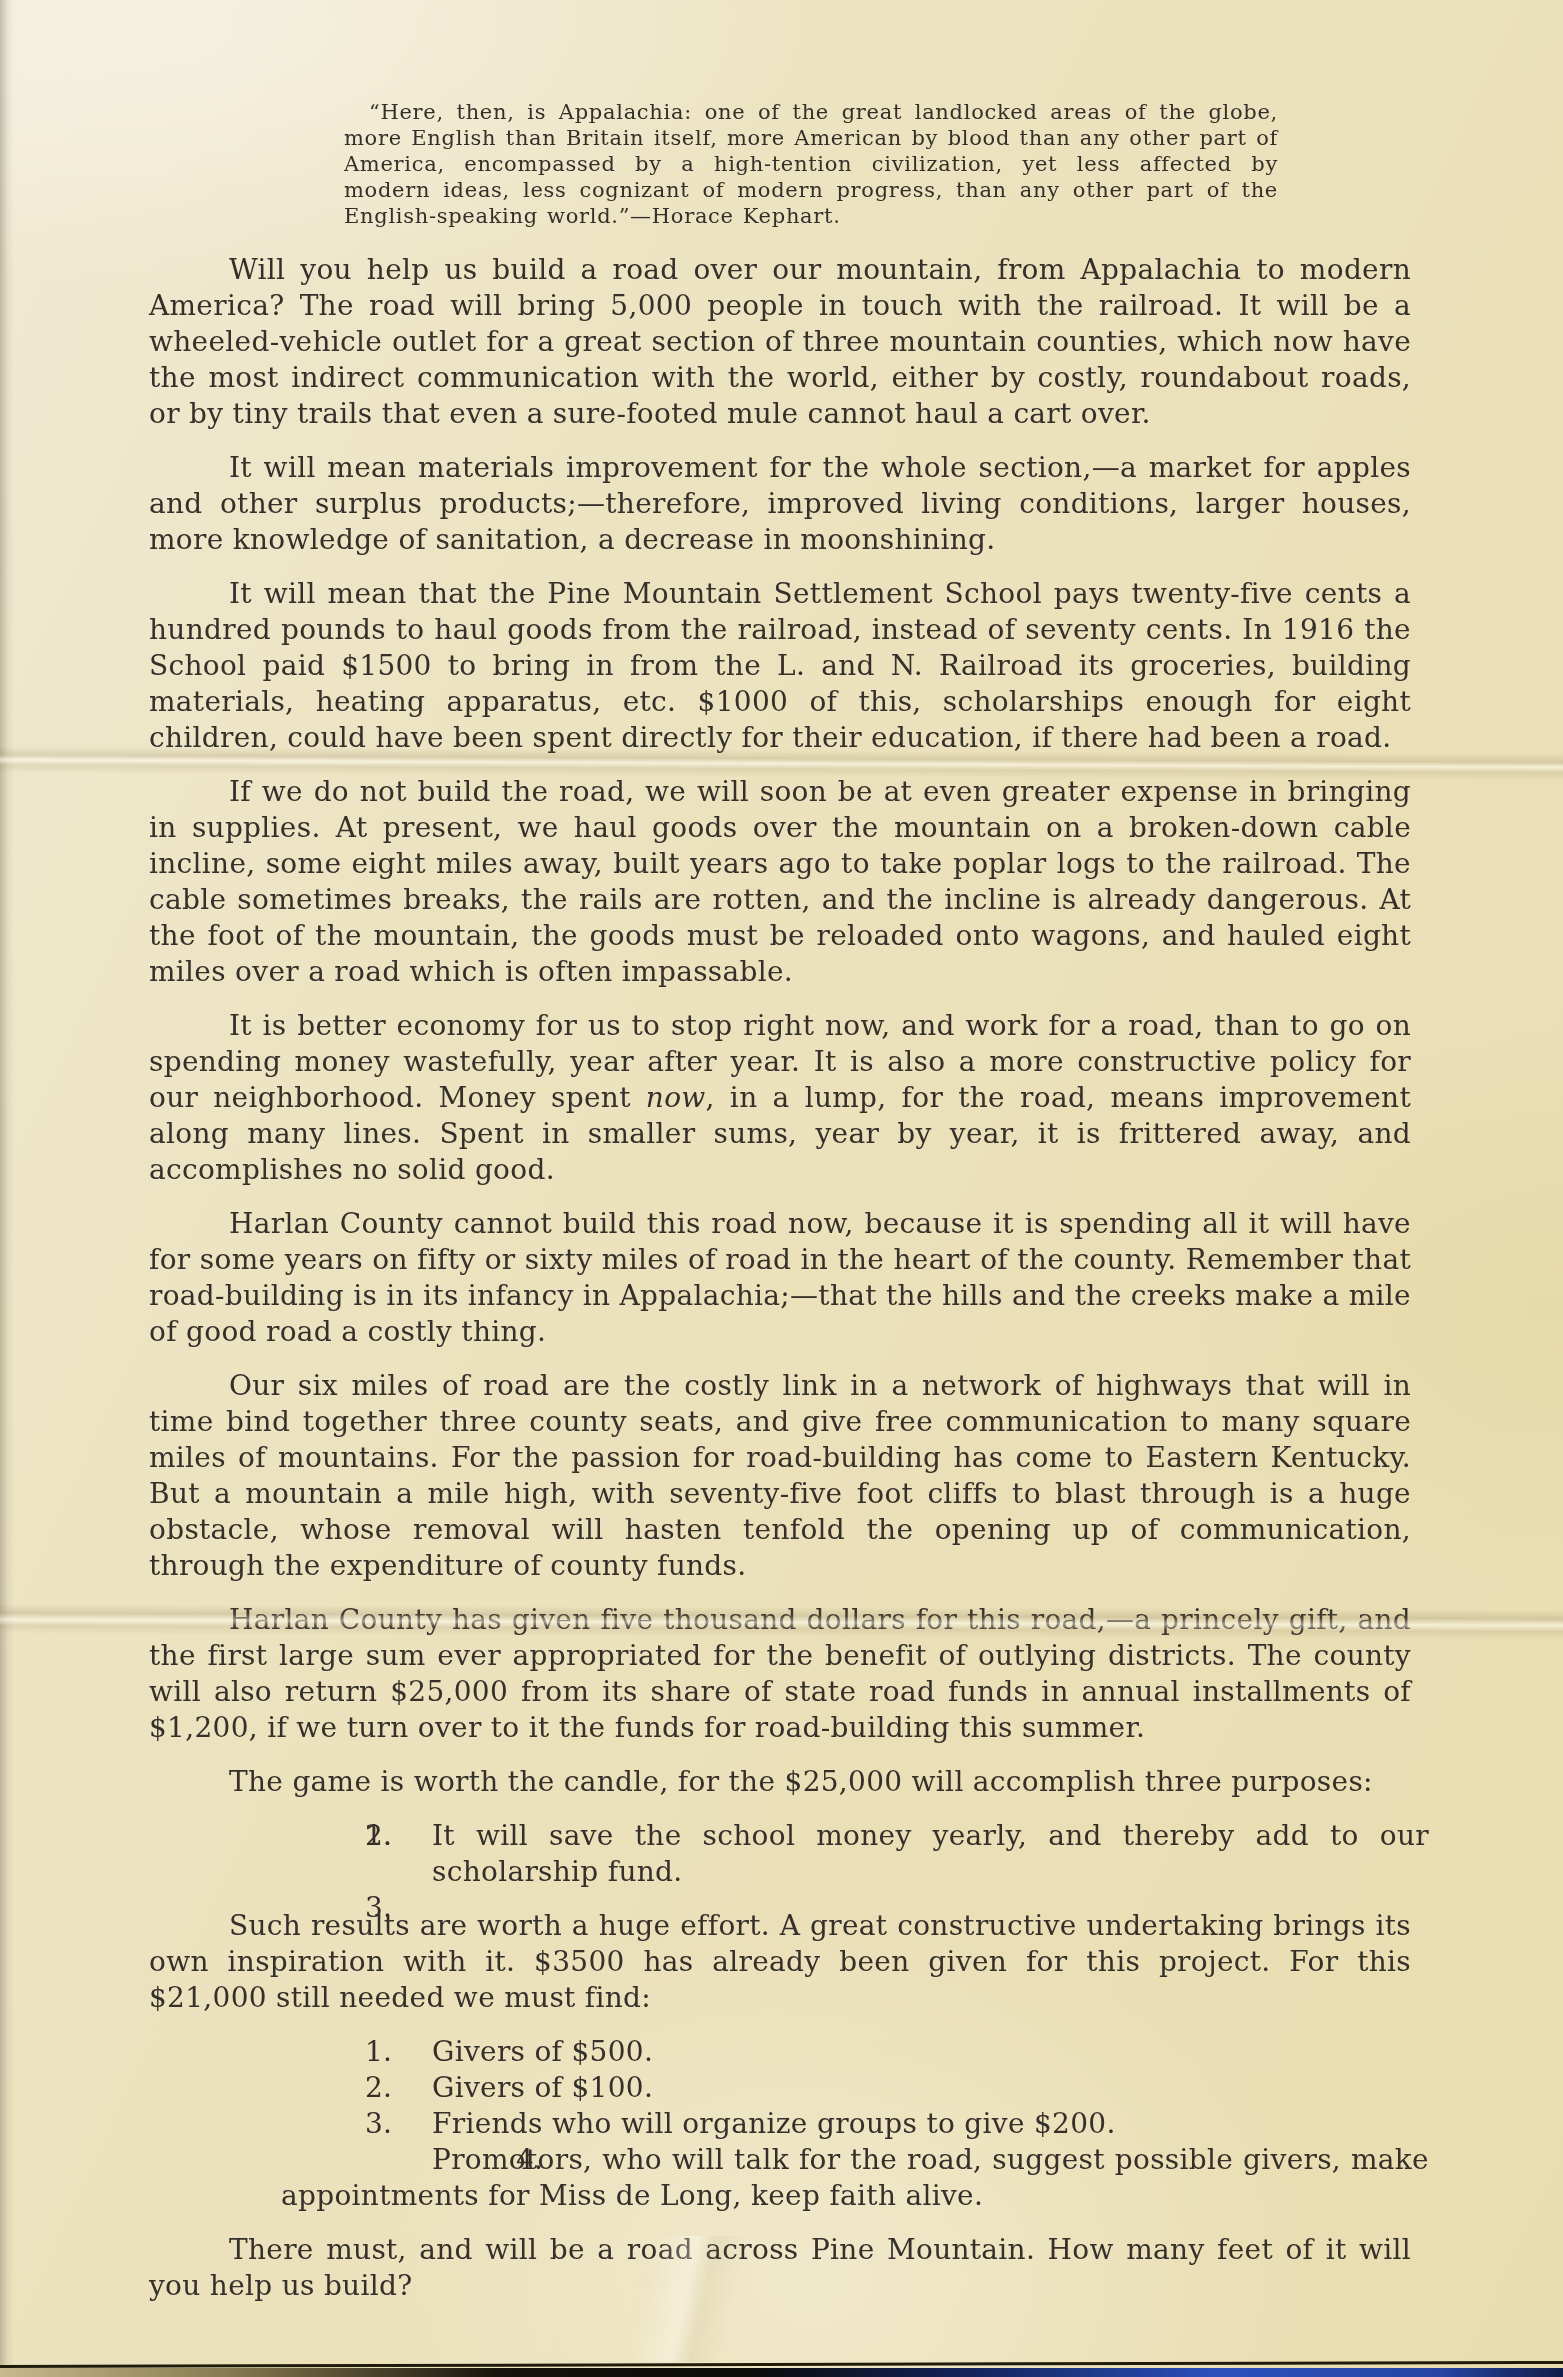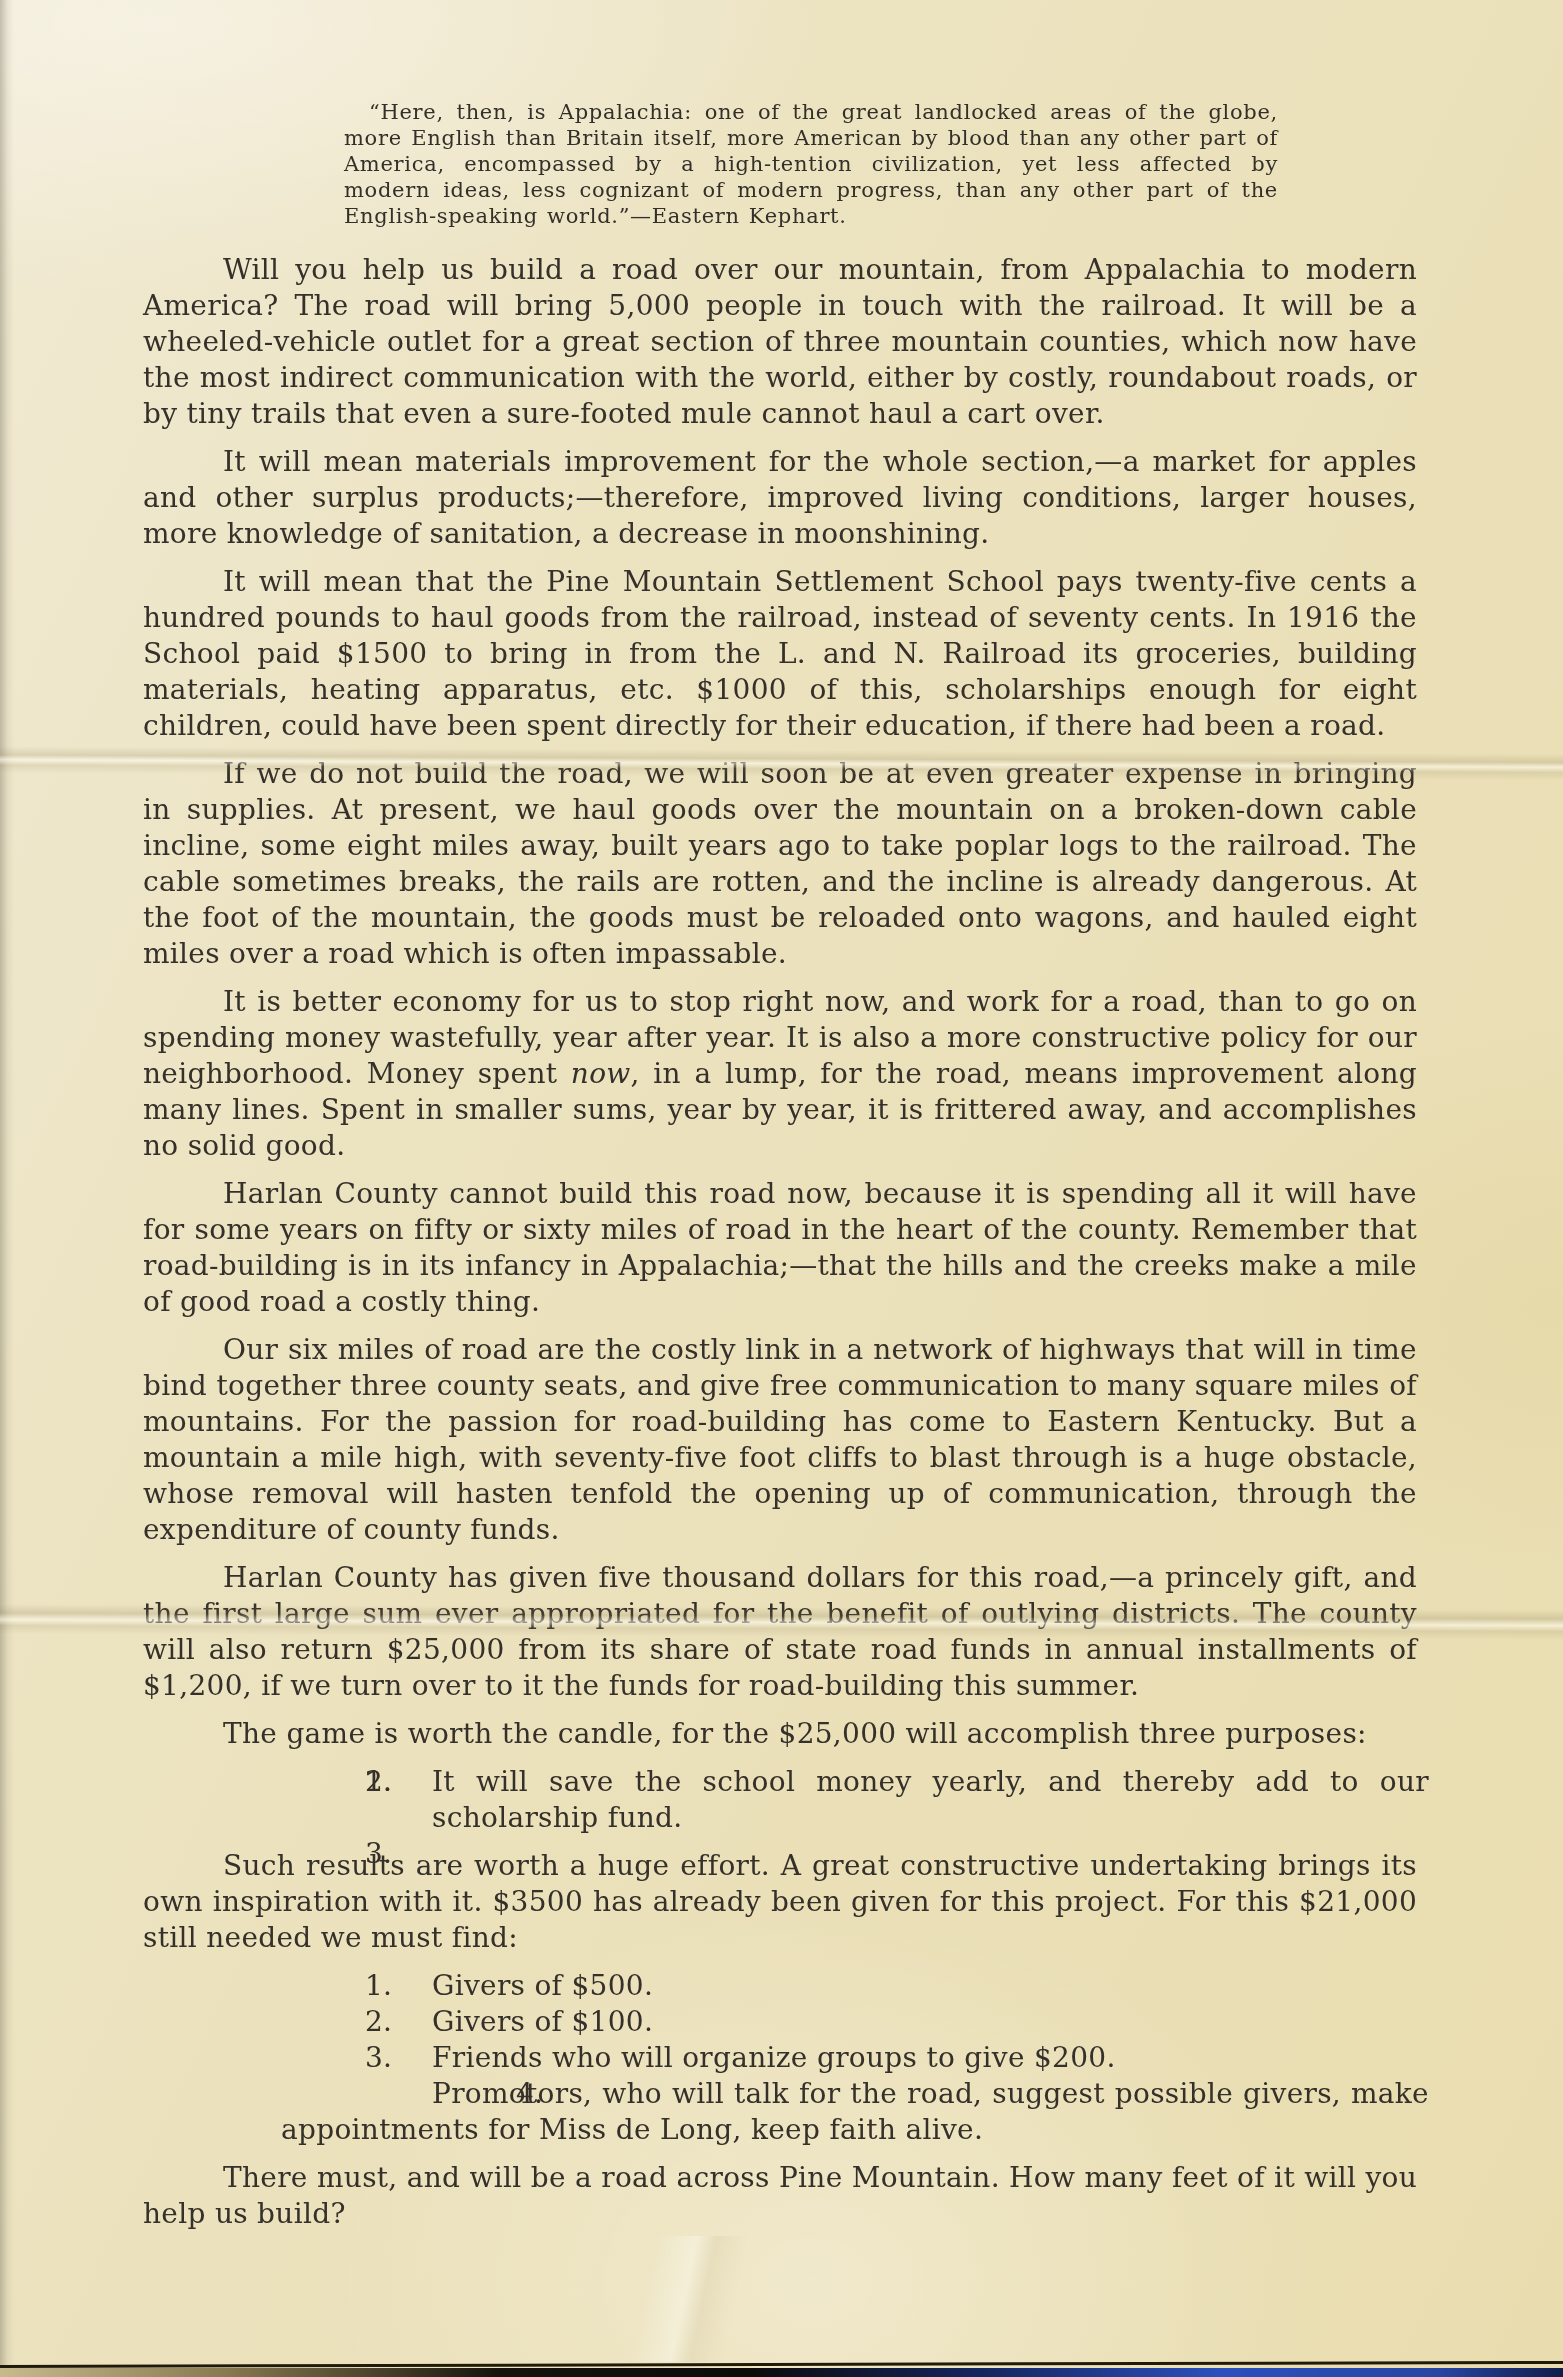--- a/index.html
+++ b/index.html
@@ -73,21 +73,21 @@
     width: 934px;
     font-size: 21px;
     line-height: 26px;
     letter-spacing: 0.7px;
     word-spacing: 1.7px;
     text-indent: 25px;
     text-align: justify;
     color: #332f29;
   }
   p.body-p {
-    margin: 12px;
+    margin: 18px;
     text-indent: 80px;
   }
   .num-list {
     margin: 0;
     padding: 0;
     list-style: none;
   }
   .num-list li {
     position: relative;
     padding-left: 301px;
@@ -126,21 +126,21 @@
   }
 </style>
 </head>
 <body>
 
 <div class="scan">
   <div class="left-edge"></div>
 
   <div class="content">
 
-    <p class="epigraph"><span>“Here, then, is Appalachia: one of the great landlocked areas of the globe, more English than Britain itself, more American by blood than any other part of America, encompassed by a high-tention civilization, yet less affected by modern ideas, less cognizant of modern progress, than any other part of the English-speaking world.”</span><span>—Eastern Kephart.</span></p>
+    <p class="epigraph"><span>“Here, then, is Appalachia: one of the great landlocked areas of the globe, more English than Britain itself, more American by blood than any other part of America, encompassed by a high-tention civilization, yet less affected by modern ideas, less cognizant of modern progress, than any other part of the English-speaking world.”</span><span>—Horace Kephart.</span></p>
 
     <p class="body-p">Will you help us build a road over our mountain, from Appalachia to modern America? The road will bring 5,000 people in touch with the railroad. It will be a wheeled-vehicle outlet for a great section of three mountain counties, which now have the most indirect communication with the world, either by costly, roundabout roads, or by tiny trails that even a sure-footed mule cannot haul a cart over.</p>
 
     <p class="body-p">It will mean materials improvement for the whole section,—a market for apples and other surplus products;—therefore, improved living conditions, larger houses, more knowledge of sanitation, a decrease in moonshining.</p>
 
     <p class="body-p">It will mean that the Pine Mountain Settlement School pays twenty-five cents a hundred pounds to haul goods from the railroad, instead of seventy cents. In 1916 the School paid $1500 to bring in from the L. and N. Railroad its groceries, building materials, heating apparatus, etc. $1000 of this, scholarships enough for eight children, could have been spent directly for their education, if there had been a road.</p>
 
     <p class="body-p">If we do not build the road, we will soon be at even greater expense in bringing in supplies. At present, we haul goods over the mountain on a broken-down cable incline, some eight miles away, built years ago to take poplar logs to the railroad. The cable sometimes breaks, the rails are rotten, and the incline is already dangerous. At the foot of the mountain, the goods must be reloaded onto wagons, and hauled eight miles over a road which is often impassable.</p>
 
     <p class="body-p"><span>It is better economy for us to stop right now, and work for a road, than to go on spending money wastefully, year after year. It is also a more constructive policy for our neighborhood. Money spent </span><em>now</em><span>, in a lump, for the road, means improvement along many lines. Spent in smaller sums, year by year, it is frittered away, and accomplishes no solid good.</span></p>

